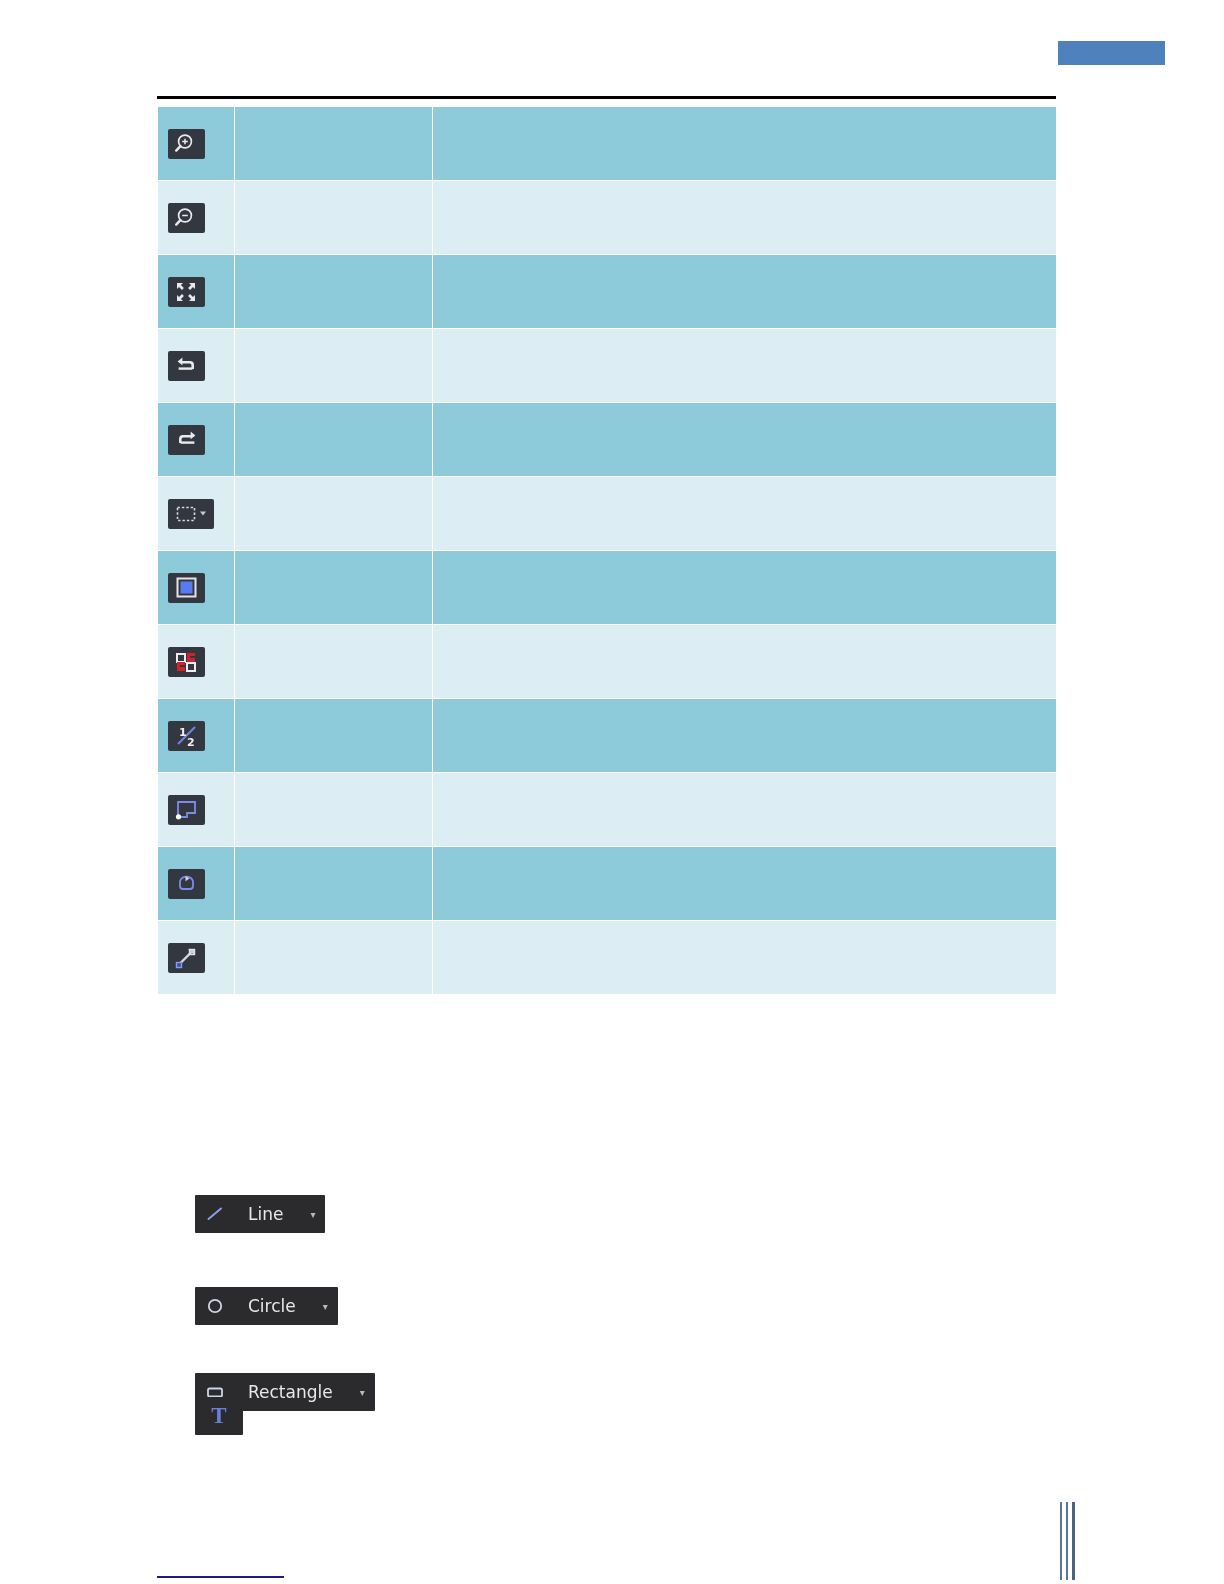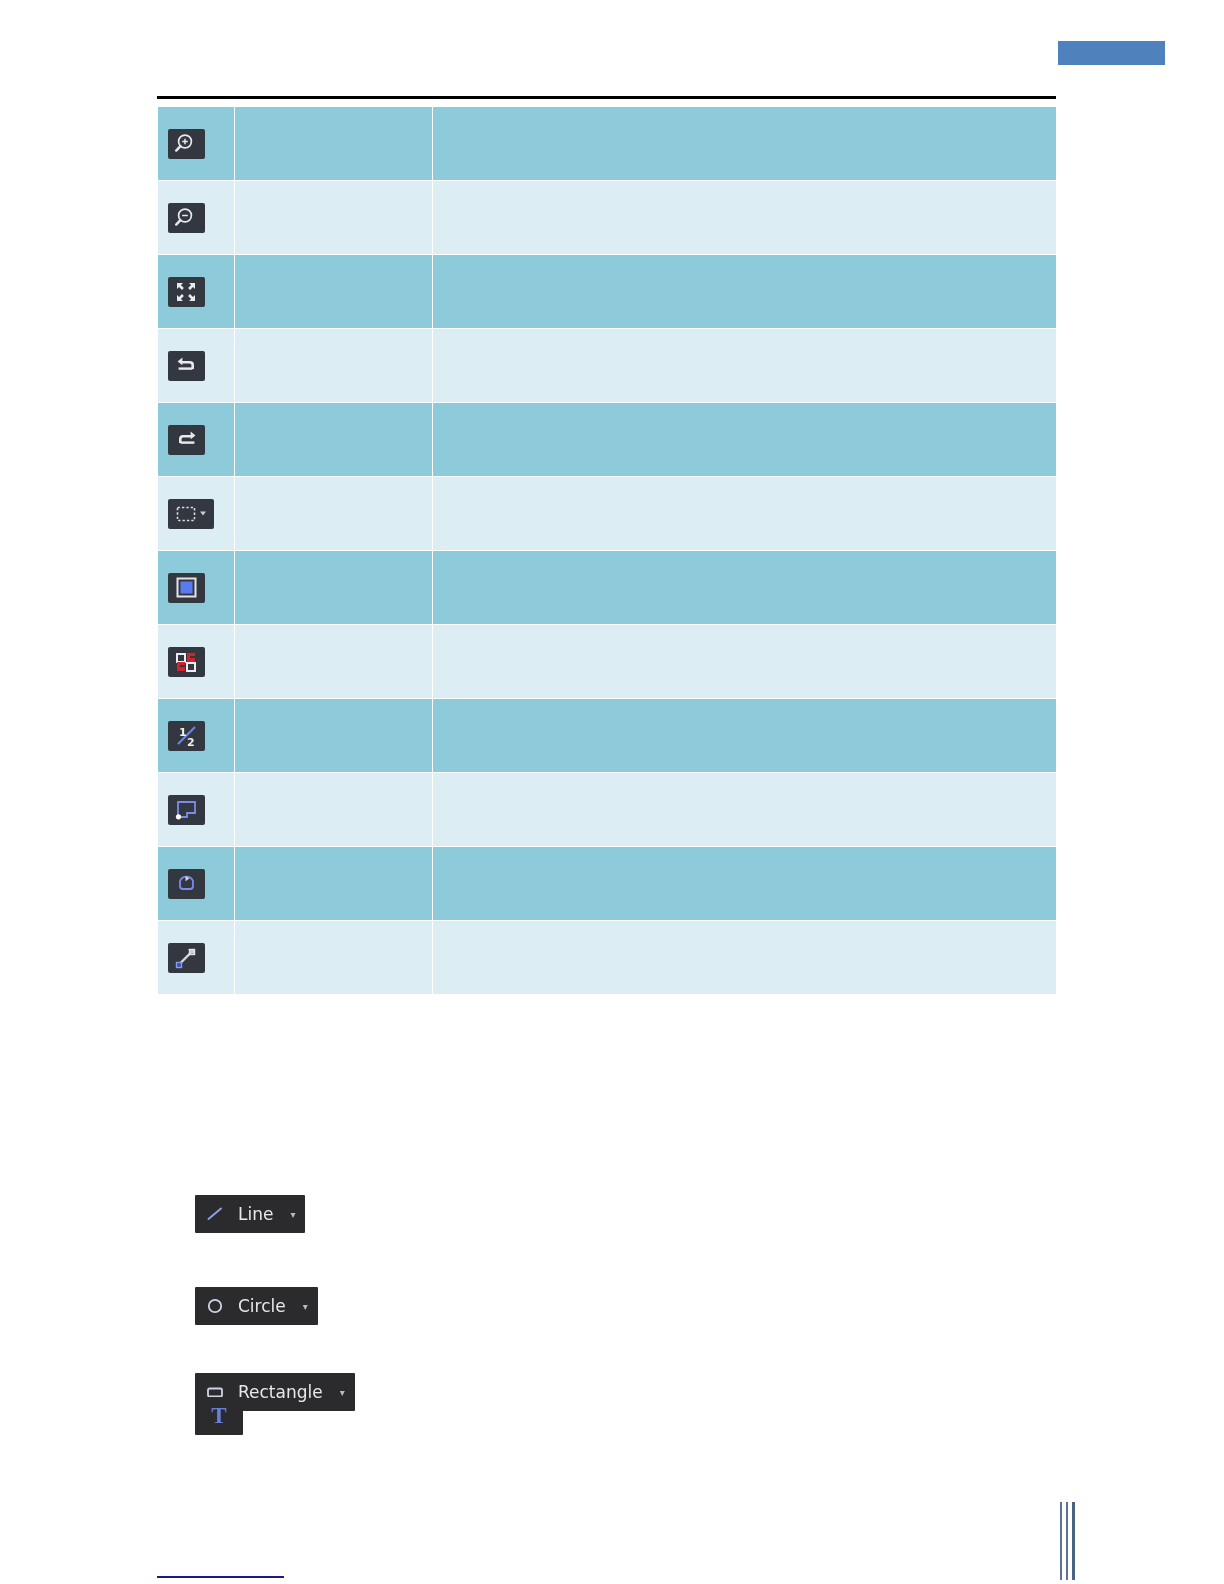--- a/index.html
+++ b/index.html
@@ -80,21 +80,21 @@
   .chip-wide { width: 46px; height: 30px; }
   .chip svg { display: block; position: absolute; left: 0; top: 0; }
 
   
   .tool-btn {
     position: absolute;
     background: #2b2b2e;
     color: #e8e8ea;
     display: flex;
     align-items: center;
-    gap: 13px;
+    gap: 23px;
     padding: 0 10px;
     height: 38px;
     font-size: 17px;
     font-family: "DejaVu Sans", sans-serif;
     border-radius: 1px;
     white-space: nowrap;
   }
   .tool-btn .glyph {
     display: inline-flex;
     align-items: center;

